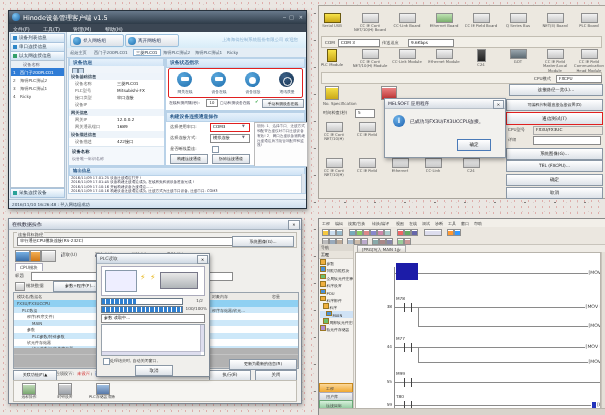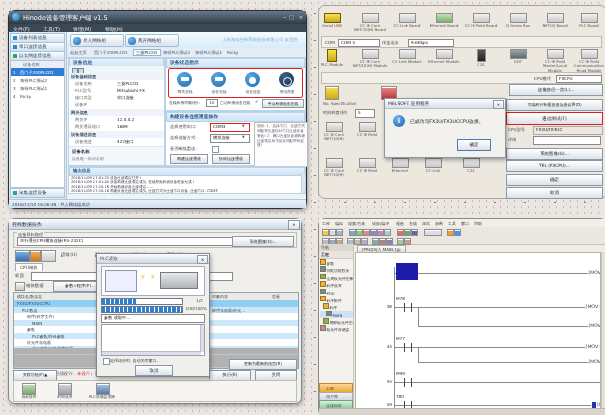--- a/index.html
+++ b/index.html
@@ -5,21 +5,21 @@
   html,body{margin:0;padding:0;}
   .stage{position:relative;width:605px;height:415px;overflow:hidden;
     font-family:"DejaVu Sans",sans-serif;color:#222;
     background-color:#eae6e2;
     background-image:
       radial-gradient(rgba(40,40,40,.55) .6px, transparent .8px),
       radial-gradient(rgba(205,80,80,.38) .7px, transparent .9px),
       radial-gradient(rgba(170,120,120,.22) .6px, transparent .8px);
     background-size:30px 27px, 7px 6px, 11px 9px;}
   .abs{position:absolute;}
-  .win{position:absolute;border-radius:7px;}
+  .win{position:absolute;}
   .btn{position:absolute;border:1px solid #8a97a5;background:linear-gradient(#ffffff,#dde2e8);
     text-align:center;color:#222;overflow:hidden;}
   .field{position:absolute;border:1px solid #8a8a8a;background:#fff;color:#222;overflow:hidden;white-space:nowrap;}
   .lbl{position:absolute;color:#444;overflow:hidden;white-space:nowrap;}
   .chip{position:absolute;background:linear-gradient(#f4f4f4,#cccccc);border:1px solid #8f8f8f;box-shadow:inset 0 1px 0 #fff;}
   .tslot{position:absolute;width:36px;text-align:center;font-size:3.8px;color:#555;line-height:1.15;}
   .tslot .ic{display:block;width:15px;height:8px;margin:0 auto 1px auto;background:linear-gradient(#f2f2f2,#c8c8c8);border:1px solid #8f8f8f;}
   .circle{border-radius:50%;position:absolute;}
   .hdrA{position:absolute;background:linear-gradient(#e6f1fb,#cfe3f5);color:#2a5a8a;font-weight:bold;border:1px solid #b9d2e8;}
   .prow-l{position:absolute;font-size:4.2px;color:#666;white-space:nowrap;}

